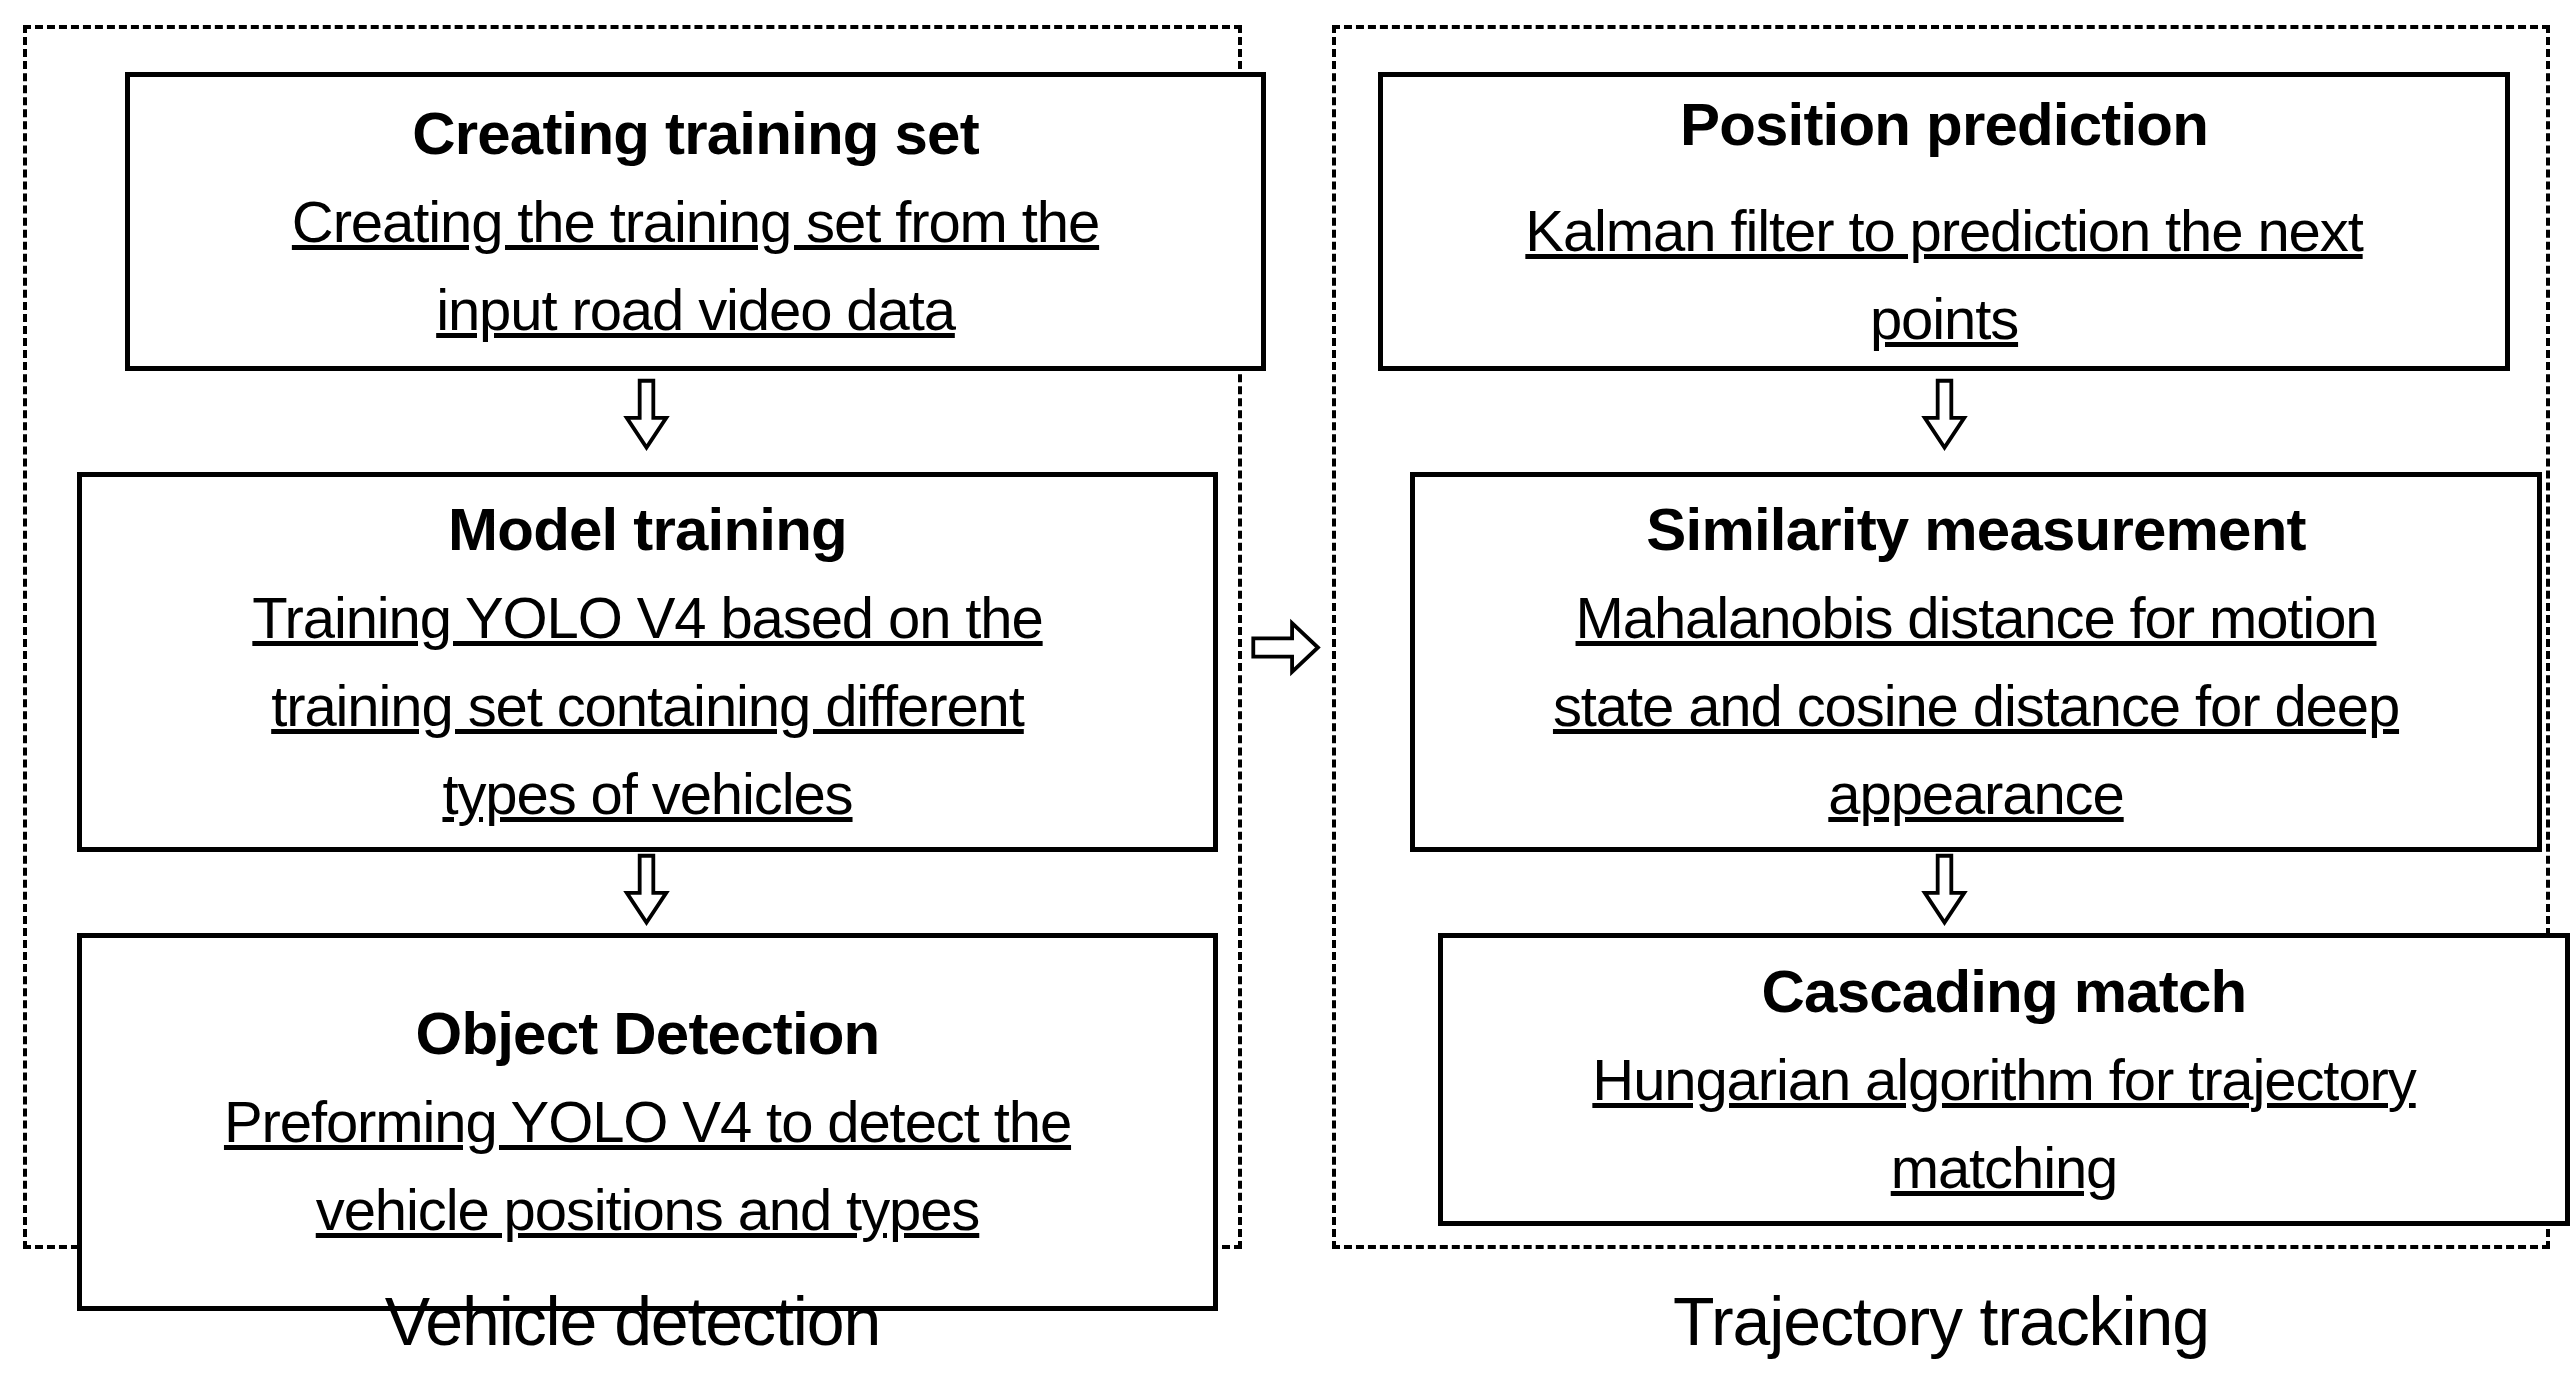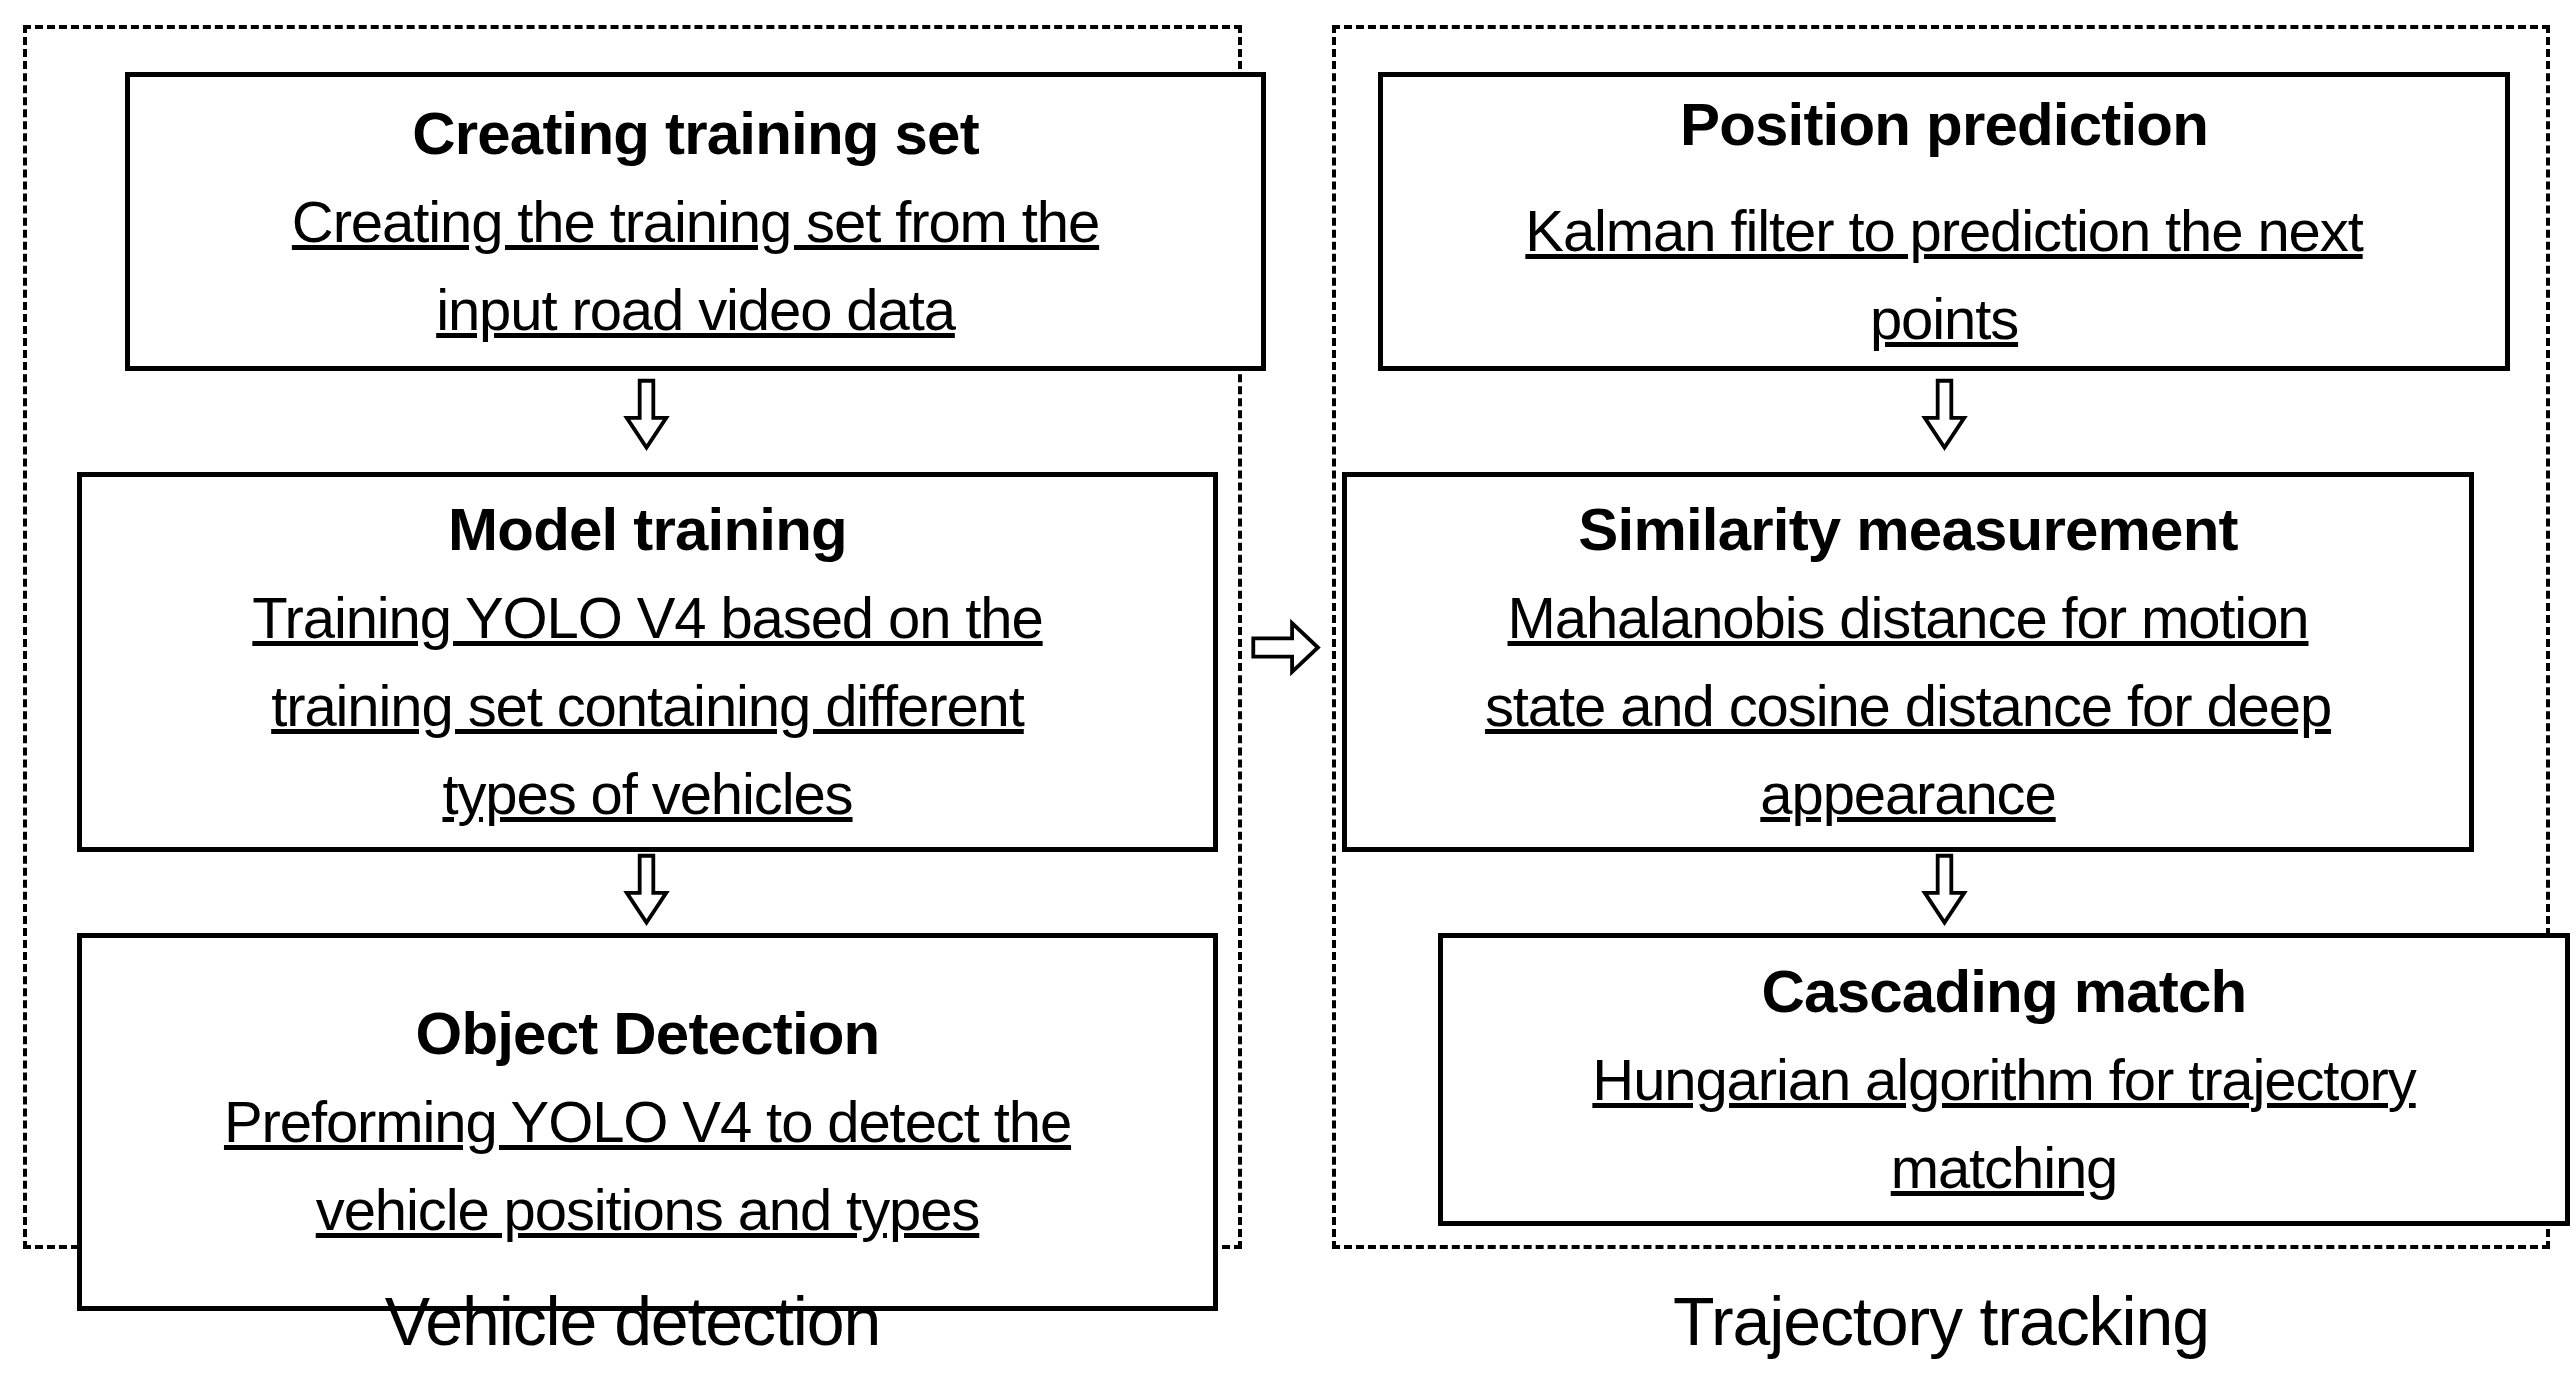--- a/index.html
+++ b/index.html
@@ -116,21 +116,21 @@
     <div class="box-body">Kalman filter to prediction the next
 points</div>
   </div>
 
   <div class="arrow" style="left:1921px; top:378px;">
     <svg width="47" height="73" viewBox="0 0 62 95">
       <path d="M22 3 L40 3 L40 52 L57 52 L31 91 L5 52 L22 52 Z" fill="#ffffff" stroke="#000000" stroke-width="5" stroke-linejoin="miter"></path>
     </svg>
   </div>
 
-  <div class="flow-box" style="left:1342px; top:472px; width:1132px; height:380px;">
+  <div class="flow-box" style="left:1410px; top:472px; width:1132px; height:380px;">
     <div class="box-title">Similarity measurement</div>
     <div class="box-body">Mahalanobis distance for motion
 state and cosine distance for deep
 appearance</div>
   </div>
 
   <div class="arrow" style="left:1921px; top:853px;">
     <svg width="47" height="73" viewBox="0 0 62 95">
       <path d="M22 3 L40 3 L40 52 L57 52 L31 91 L5 52 L22 52 Z" fill="#ffffff" stroke="#000000" stroke-width="5" stroke-linejoin="miter"></path>
     </svg>

